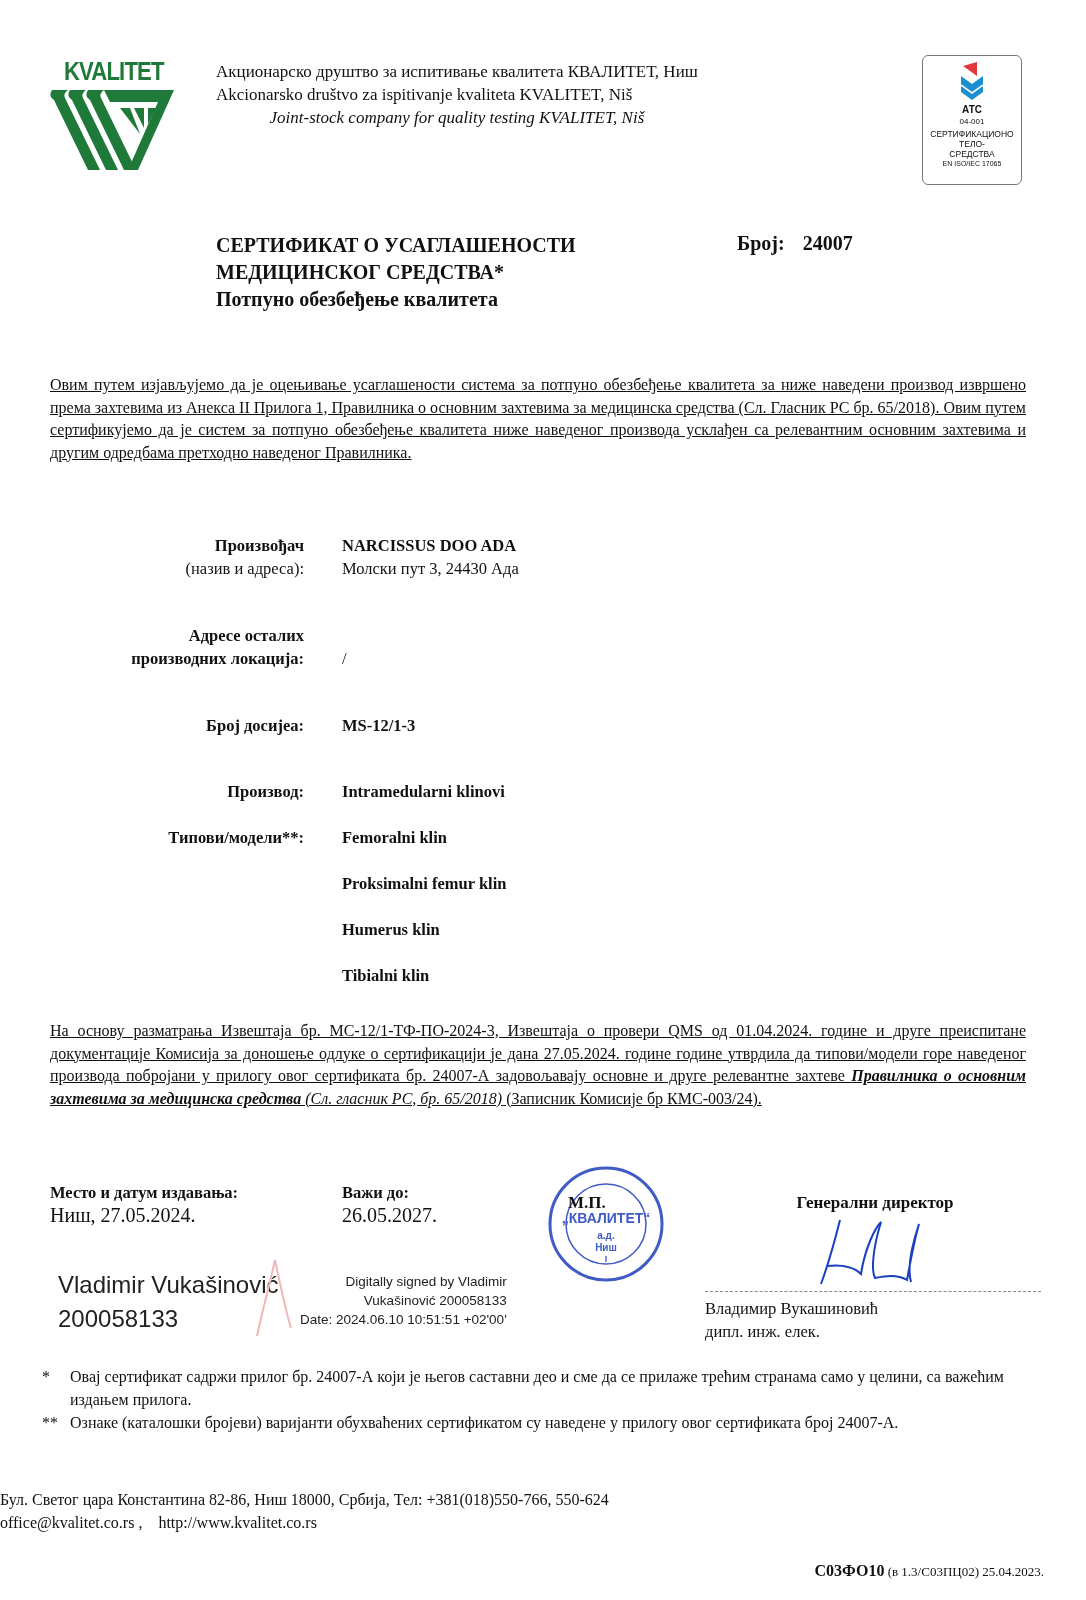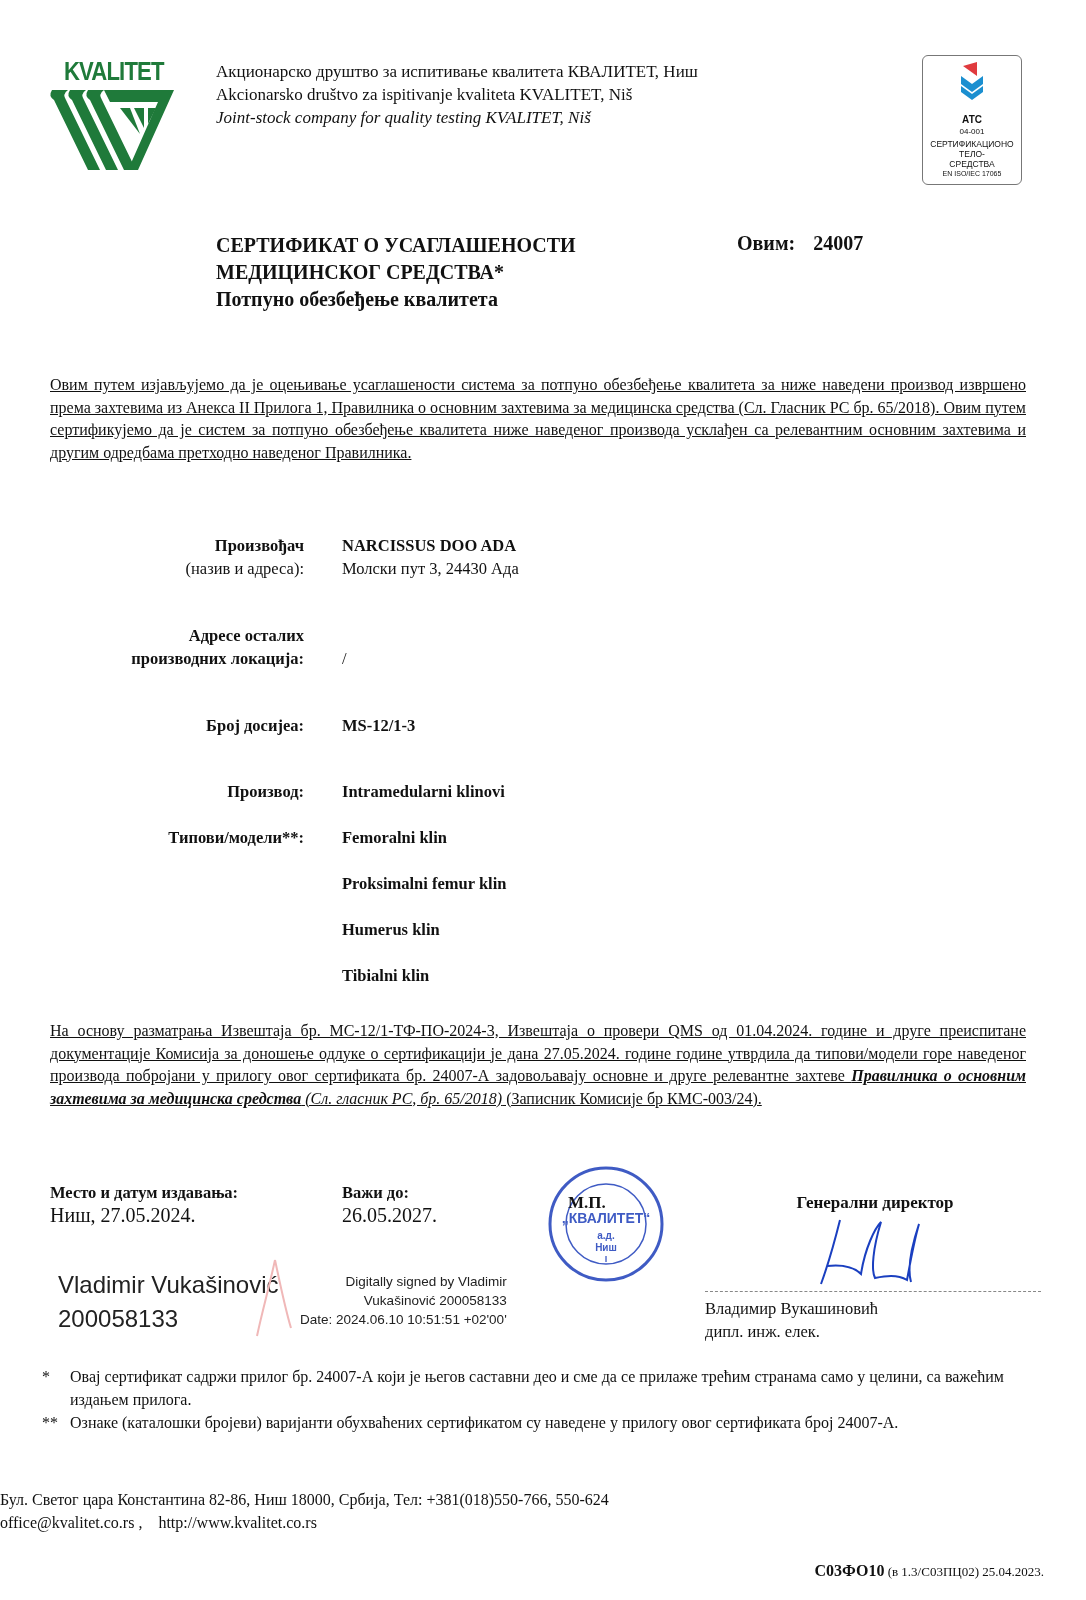--- a/index.html
+++ b/index.html
@@ -2,28 +2,28 @@
 <html><head>
 <meta charset="utf-8">
 <style>
   html, body { margin:0; padding:0; background:#ffffff; }
   body { width:1086px; height:1600px; position:relative; overflow:hidden;
          font-family:"DejaVu Serif", "Liberation Serif", serif; color:#111; }
   .abs { position:absolute; }
 
   
   .company { left:216px; top:60px; font-size:17px; line-height:23px; font-family:"Liberation Serif", serif; }
-  .company div:nth-child(3) { font-style:italic; }
+  .company div:nth-child(3) { font-style:italic;text-align:center; }
   .logo { left:48px; top:56px; width:132px; height:120px; }
   .logo-text { position:absolute; left:16px; top:0; font-family:"Liberation Sans", sans-serif;
                font-weight:bold; font-size:26px; color:#1f7a3a; letter-spacing:-1px;
                transform:scaleX(0.85); transform-origin:left top; }
   .atc { left:922px; top:55px; width:98px; height:128px; border:1.5px solid #777; border-radius:6px; text-align:center;
          font-family:"Liberation Sans", sans-serif; }
-  .atc .t1 { font-weight:bold; font-size:10px; margin-top:10px; }
+  .atc .t1 { font-weight:bold; font-size:10px; margin-top:0; }
   .atc .t2 { font-size:8px; margin-top:2px; }
   .atc .t3 { font-size:8.5px; line-height:10px; margin-top:3px; }
 
   
   .title { left:216px; top:232px; font-weight:bold; font-size:20px; line-height:27px; font-family:"Liberation Serif", serif; }
   .broj { left:737px; top:232px; font-weight:bold; font-size:20px; font-family:"Liberation Serif", serif; }
   .broj span+span { margin-left:18px; }
 
   
   .para { left:50px; width:976px; font-size:16px; line-height:22.5px; text-align:justify;
@@ -96,21 +96,21 @@
     <div style="font-size:7px">EN ISO/IEC 17065</div>
   </div>
 </div>
 
 <div class="abs title">
   <div>СЕРТИФИКАТ О УСАГЛАШЕНОСТИ</div>
   <div>МЕДИЦИНСКОГ СРЕДСТВА*</div>
   <div>Потпуно обезбеђење квалитета</div>
 </div>
 <div class="abs broj">
-  <span>Овим:</span><span>24007</span>
+  <span>Број:</span><span>24007</span>
 </div>
 
 <div class="abs para" style="top:374px">Овим путем изјављујемо да је оцењивање усаглашености система за потпуно обезбеђење квалитета за ниже наведени производ извршено према захтевима из Анекса II Прилога 1, Правилника о основним захтевима за медицинска средства (Сл. Гласник РС бр. 65/2018). Овим путем сертификујемо да је систем за потпуно обезбеђење квалитета ниже наведеног производа усклађен са релевантним основним захтевима и другим одредбама претходно наведеног Правилника.</div>
 
 <div class="abs label" style="top:534px">
   <div>Произвођач</div>
   <div class="norm">(назив и адреса):</div>
 </div>
 <div class="abs value" style="top:534px">
   <div style="font-weight:bold">NARCISSUS DOO ADA</div>

